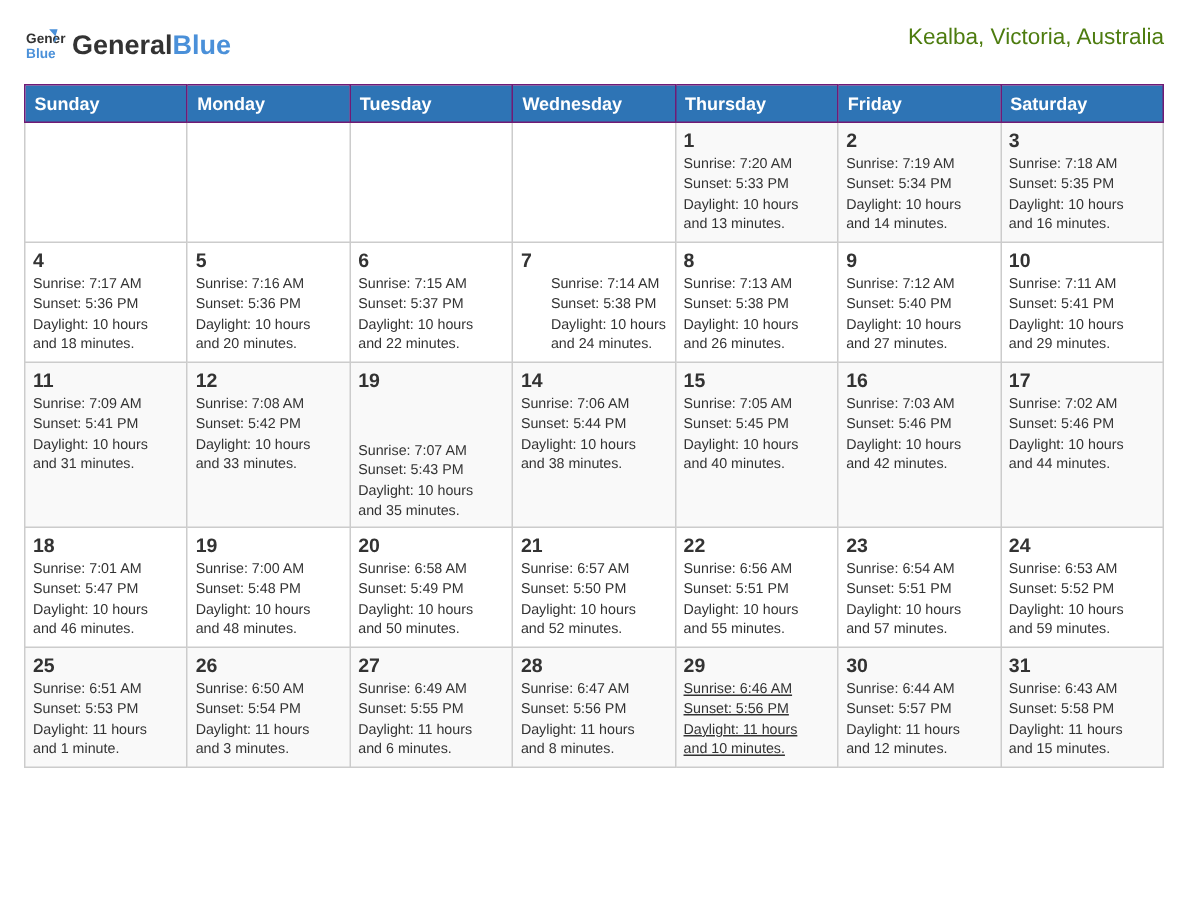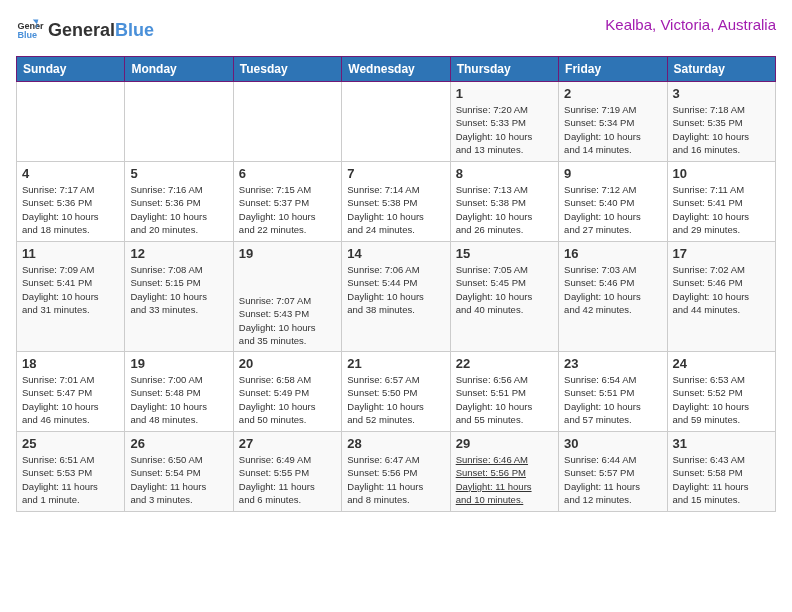--- a/index.html
+++ b/index.html
@@ -29,21 +29,21 @@
       text-align: right;
     }
     .month-title {
       font-size: 36px;
       font-weight: bold;
       color: #333;
       line-height: 1.1;
     }
     .location {
       font-size: 15px;
-      color: #a21caf;
+      color: #4d7c0f;
       text-align: center;
     }
     table {
       width: 100%;
       border-collapse: collapse;
       table-layout: fixed;
     }
     thead tr th {
       background-color: #2e74b5;
       color: #fff;
@@ -160,21 +160,21 @@
         </td>
         <td>
           <span class="day-number">6</span>
           <div class="day-info" style="white-space: pre-line;">Sunrise: 7:15 AM
 Sunset: 5:37 PM
 Daylight: 10 hours
 and 22 minutes.</div>
         </td>
         <td>
           <span class="day-number">7</span>
-          <div class="day-info" style="white-space: pre-line;">Sunrise: 7:14 AM
+          <div class="day-info" style="white-space: pre-line; margin-left: 20px;">Sunrise: 7:14 AM
 Sunset: 5:38 PM
 Daylight: 10 hours
 and 24 minutes.</div>
         </td>
         <td>
           <span class="day-number">8</span>
           <div class="day-info" style="white-space: pre-line;">Sunrise: 7:13 AM
 Sunset: 5:38 PM
 Daylight: 10 hours
 and 26 minutes.</div>
@@ -198,21 +198,21 @@
         <td>
           <span class="day-number">11</span>
           <div class="day-info" style="white-space: pre-line;">Sunrise: 7:09 AM
 Sunset: 5:41 PM
 Daylight: 10 hours
 and 31 minutes.</div>
         </td>
         <td>
           <span class="day-number">12</span>
           <div class="day-info" style="white-space: pre-line;">Sunrise: 7:08 AM
-Sunset: 5:15 PM
+Sunset: 5:42 PM
 Daylight: 10 hours
 and 33 minutes.</div>
         </td>
         <td>
           <span class="day-number">19</span>
           <div class="day-info" style="white-space: pre-line; margin-top: 33px;">Sunrise: 7:07 AM
 Sunset: 5:43 PM
 Daylight: 10 hours
 and 35 minutes.</div>
         </td>

